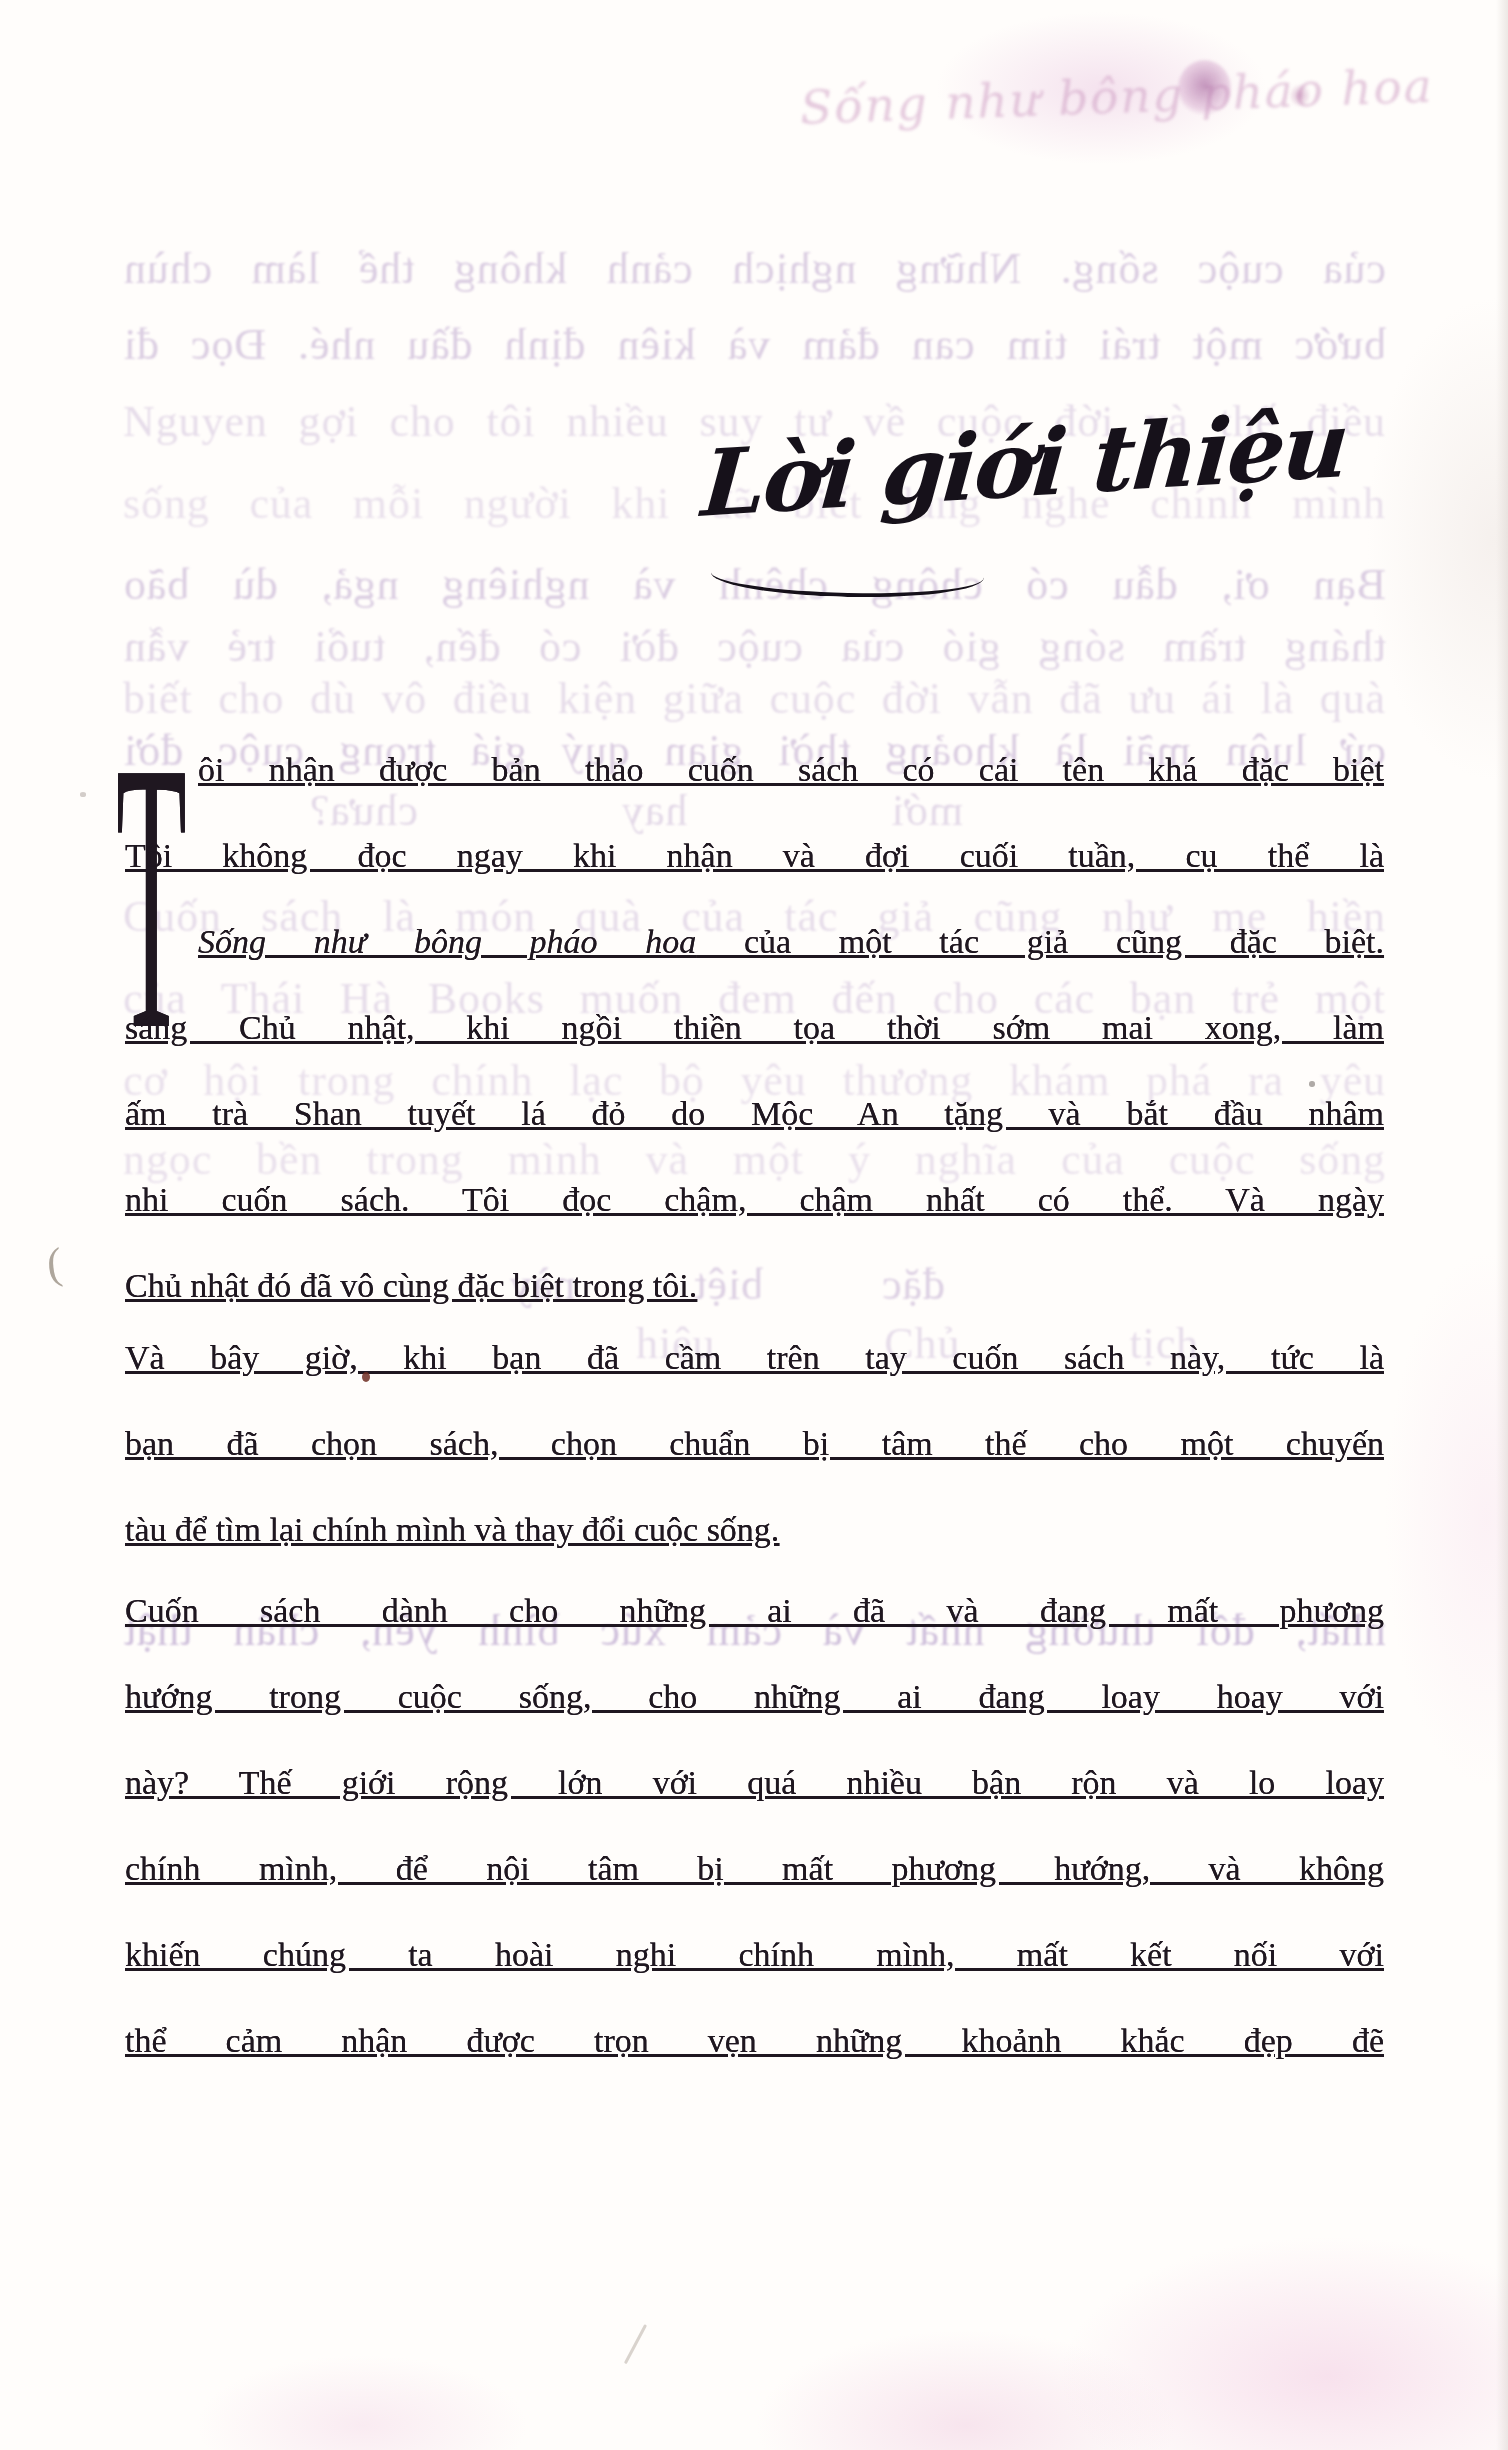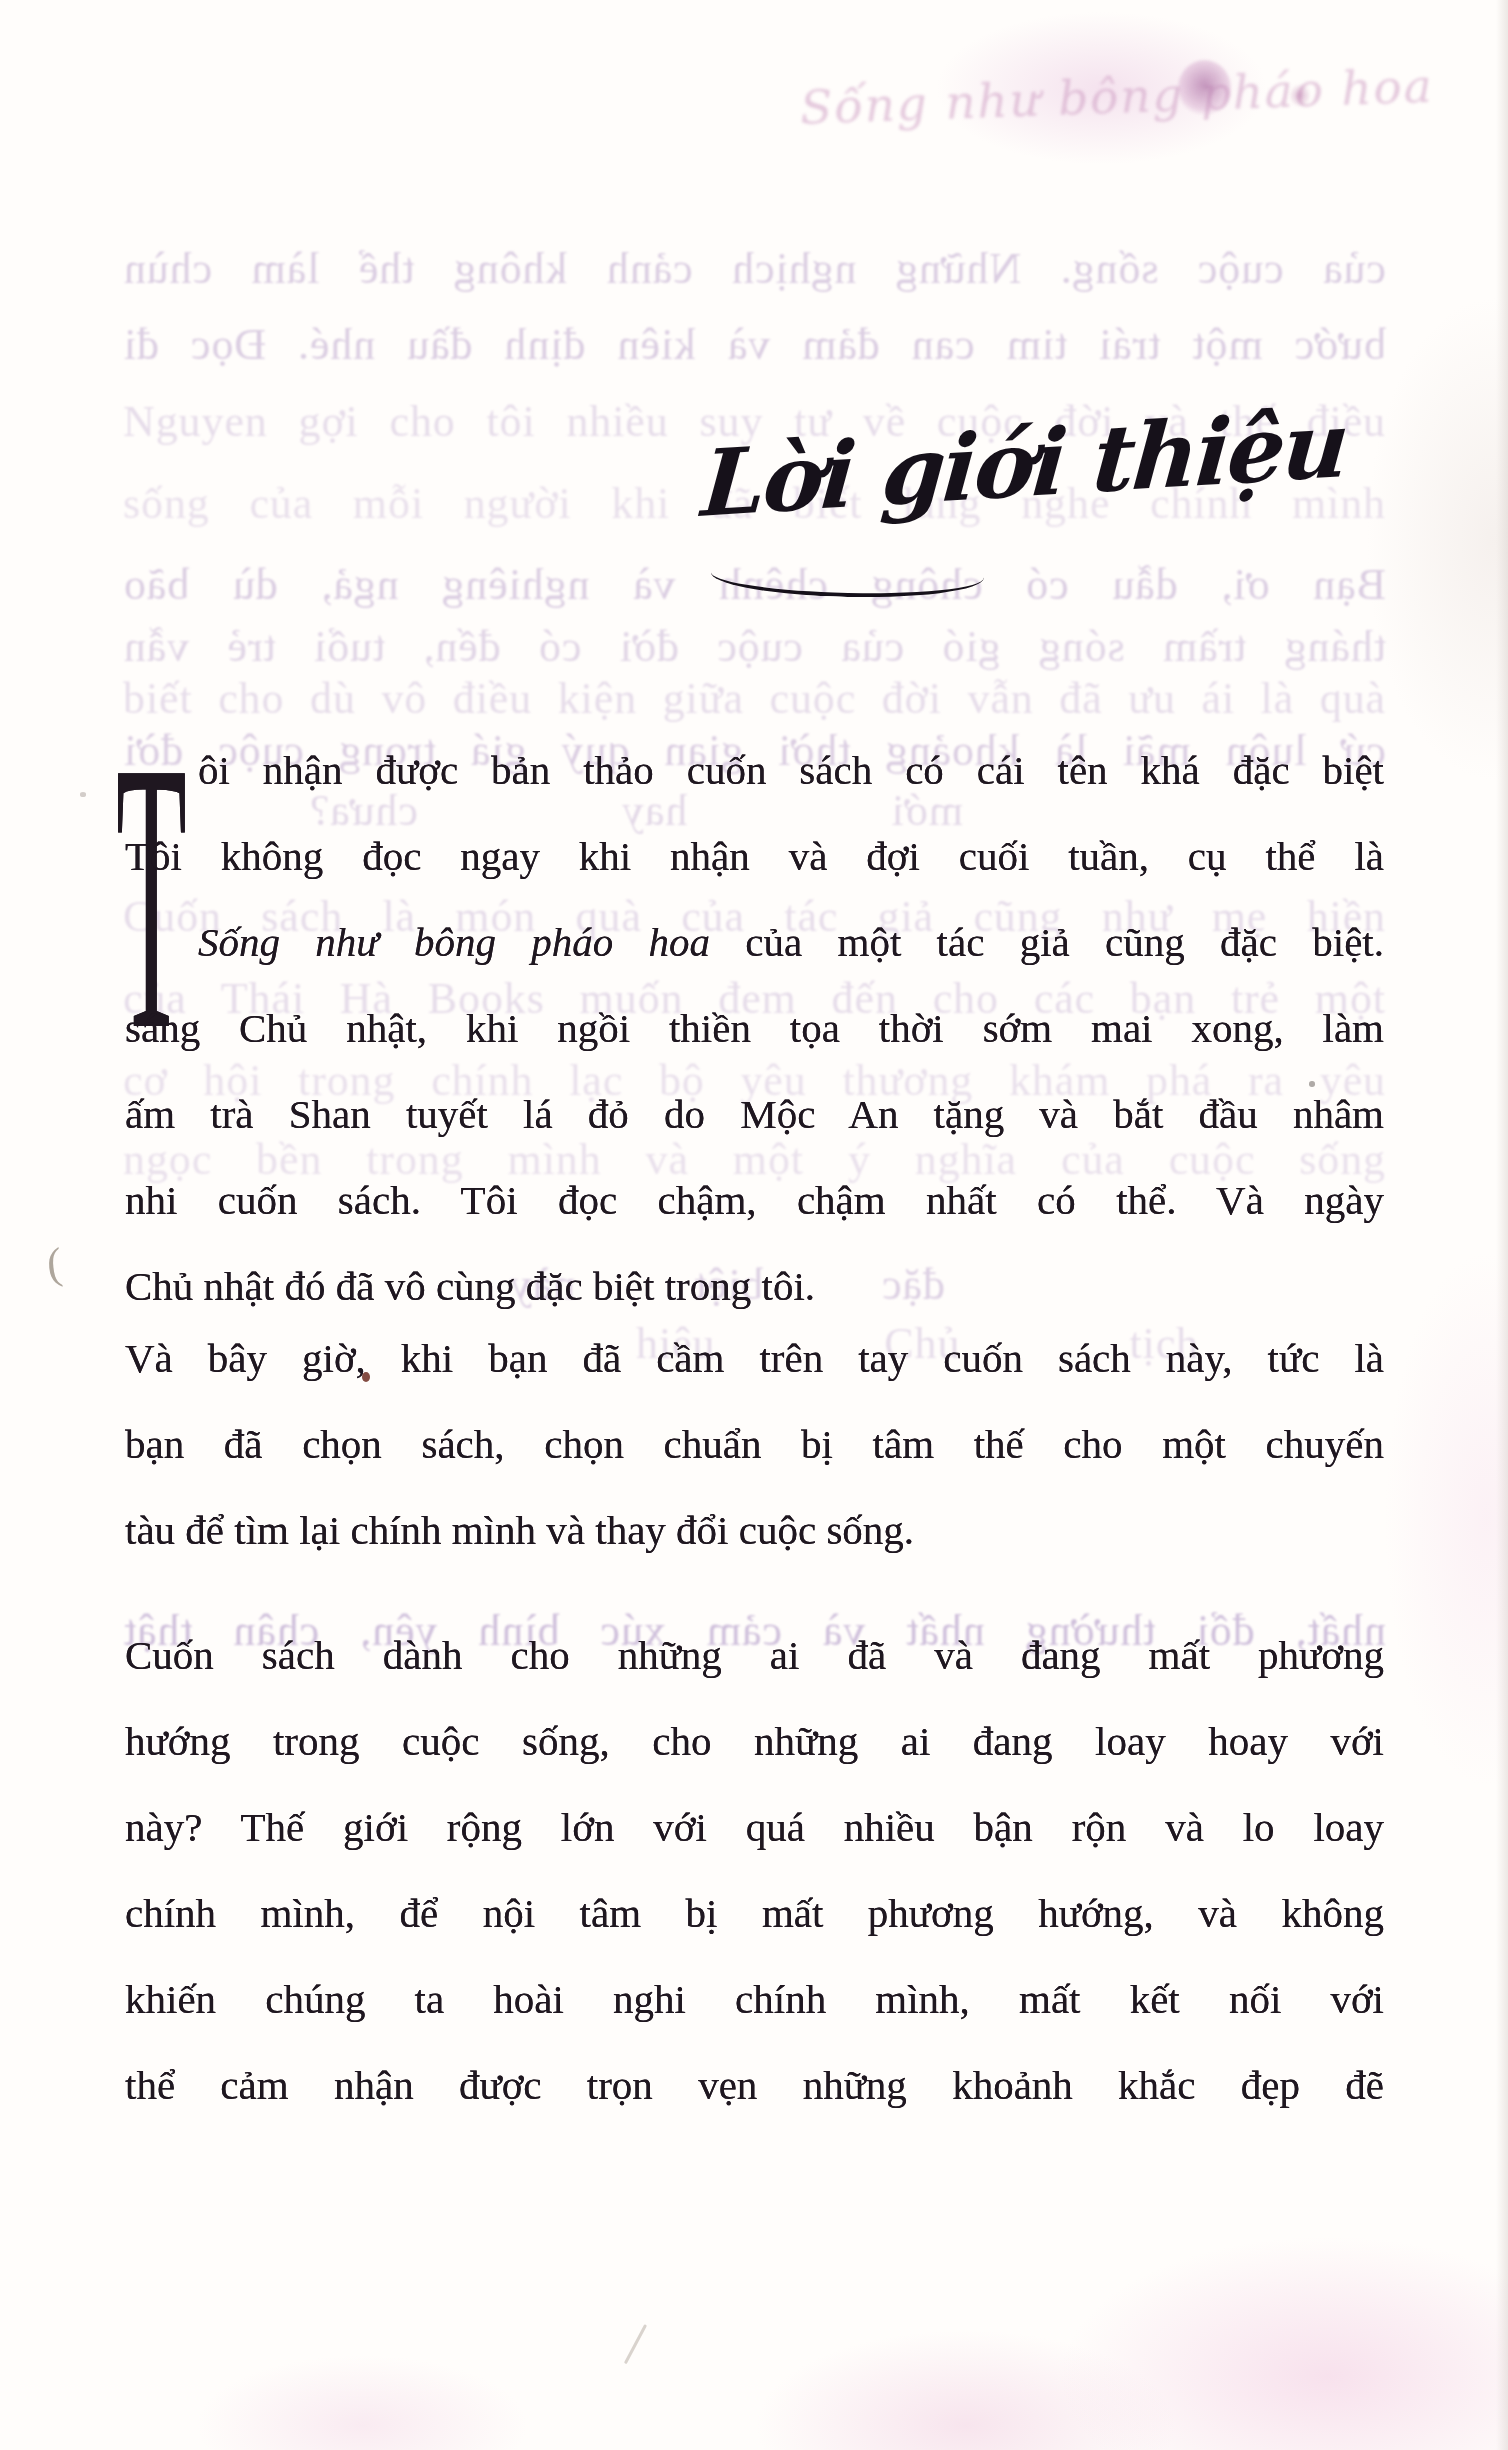--- a/index.html
+++ b/index.html
@@ -94,30 +94,31 @@
     position:absolute;top:553px;left:711px;width:273px;height:40px;
     border-bottom:4.5px solid #16111a;
     border-radius:0 0 55% 45%;
     transform:rotate(2deg);
   }
 
   
   .para{position:absolute;left:125px;width:1259px;}
   .bline{
     height:86px;line-height:86px;
-    font-size:41px;color:var(--ink);
+    font-size:34px;color:var(--ink);
     text-align:justify;text-align-last:justify;-moz-text-align-last:justify;
     white-space:nowrap;
     text-shadow:0 0 0.5px currentColor;
+    text-decoration:underline;
   }
   .bline.last{text-align-last:left;-moz-text-align-last:left;}
   .indent{padding-left:73px;box-sizing:border-box;}
   .p1{top:727px;}
   .p2{top:1315px;}
-  .p3{top:1612px;}
+  .p3{top:1568px;}
   .ital{font-style:italic;}
 
   .dropcap{
     position:absolute;top:722px;left:116px;
     font-family:"Liberation Serif",serif;
     font-size:386px;line-height:0.9;
     color:var(--ink);
     transform:scaleX(.30);transform-origin:left top;
     text-shadow:0 0 0.9px currentColor;
   }

